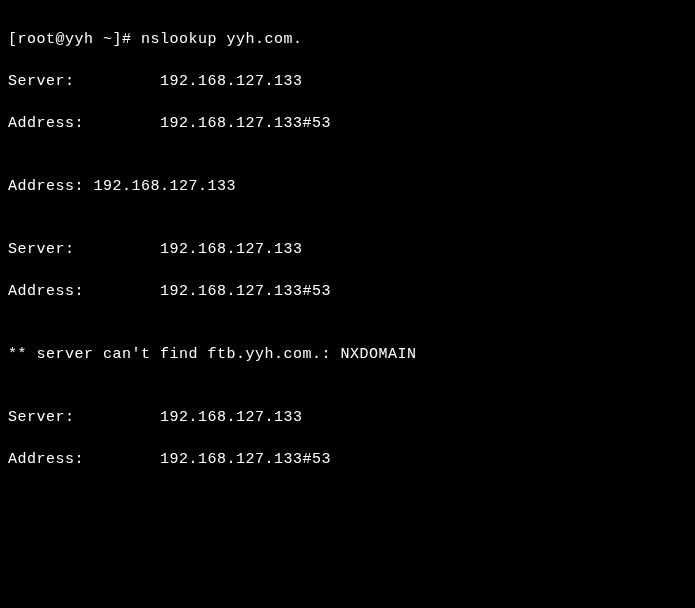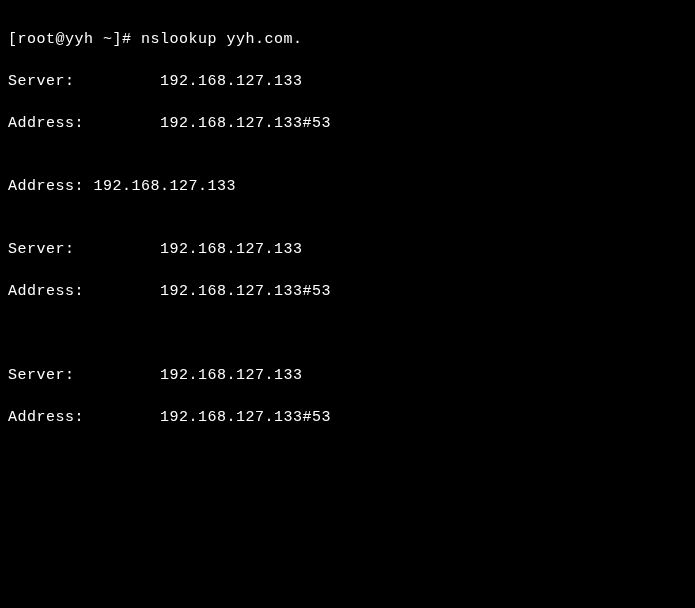--- a/index.html
+++ b/index.html
@@ -28,20 +28,21 @@
 <div class="terminal">
 <span class="line">[root@yyh ~]# nslookup yyh.com.</span>
 <span class="line">Server:         192.168.127.133</span>
 <span class="line">Address:        192.168.127.133#53</span>
 <span class="line"></span>
 <span class="line">Address: 192.168.127.133</span>
 <span class="line"></span>
 <span class="line">Server:         192.168.127.133</span>
 <span class="line">Address:        192.168.127.133#53</span>
 <span class="line"></span>
+<span class="line">** server can't find ftb.yyh.com.: NXDOMAIN</span>
 <span class="line"></span>
 <span class="line">Server:         192.168.127.133</span>
 <span class="line">Address:        192.168.127.133#53</span>
 <span class="line"></span>
 
 
 
 <span class="line"></span>
 
 

